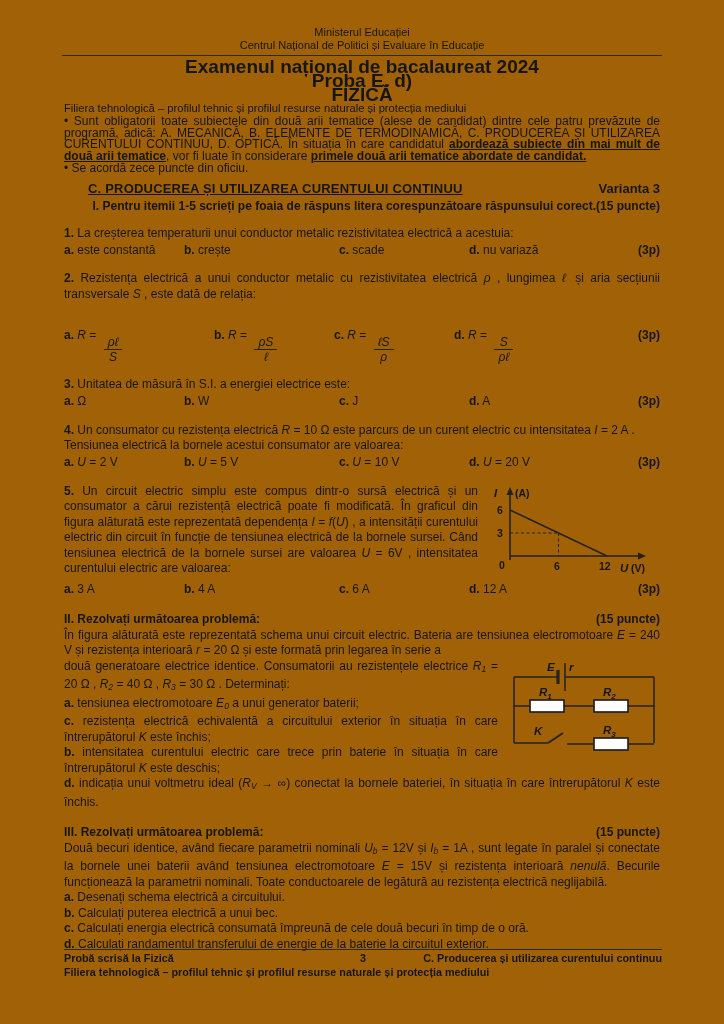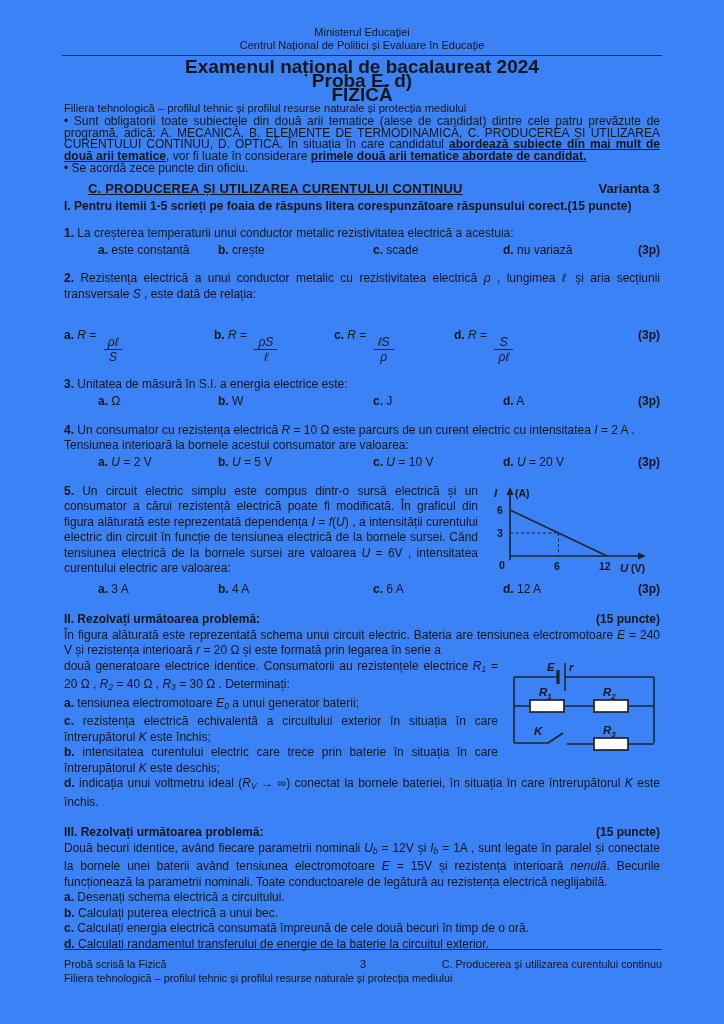--- a/index.html
+++ b/index.html
@@ -1,50 +1,50 @@
 <!DOCTYPE html>
 <html><head>
 <meta charset="utf-8">
 <style>
   html,body{margin:0;padding:0;background:#ffffff;}
-  .page{position:relative;width:724px;height:1024px;background:#3b82f6;box-sizing:border-box;
+  .page{position:relative;width:724px;height:1024px;background:#a16207;box-sizing:border-box;
         padding:26px 64px 0 64px;font-family:"Liberation Sans","DejaVu Sans",sans-serif;
         color:#161616;overflow:hidden;}
   p{margin:0;}
   .c{text-align:center;}
   .small{font-size:11px;line-height:13px;}
   .hdr-b{font-size:19px;font-weight:700;line-height:15px;}
   .rule{border:none;border-top:1.6px solid #2a2a2a;margin:3px -2px 3px -2px;}
   .intro{font-size:12px;line-height:11.7px;margin-top:1px;}
   .just{text-align:justify;}
   .section-head{display:flex;justify-content:space-between;align-items:baseline;margin-top:6px;font-size:13px;}
   .section-title{font-weight:700;text-decoration:underline;margin-left:24px;letter-spacing:.2px;}
   .b{font-weight:700;}
-  .instr-row{display:flex;justify-content:flex-start;font-weight:700;font-size:12px;margin-top:3px;}
+  .instr-row{display:flex;justify-content:flex-end;font-weight:700;font-size:12px;margin-top:3px;}
   .q{margin-top:13px;font-size:12px;line-height:15.5px;}
   .opts{display:flex;align-items:flex-start;margin-top:1.5px;}
-  .o1{width:120px;margin-left:34px;}.o2{width:155px;}.o3{width:130px;}.o4{flex:1;}
+  .o1{width:120px;}.o2{width:155px;}.o3{width:130px;}.o4{flex:1;}
   .q2o1{width:150px;}.q2o2{width:120px;}.q2o3{width:120px;}
   .pts{font-weight:700;margin-left:auto;}
   .q2opts{align-items:center;margin-top:5px;}
   .frac{display:inline-block;vertical-align:middle;text-align:center;font-style:italic;margin-left:4px;margin-top:28px;}
   .fnum{display:block;border-bottom:1.3px solid #222;padding:0 4px;line-height:14px;}
   .fden{display:block;padding:0 4px;line-height:14px;}
   .fright{float:right;}
   .graph{margin:0 0 2px 8px;}
   .circuit{margin:2px 0 2px 10px;}
   .clearB{clear:both;}
   .part{margin-top:15px;font-size:12px;line-height:15.5px;}
   .part-title{display:flex;justify-content:space-between;font-weight:700;}
   .sg-b{font-weight:700;}
   .sg-i{font-style:italic;}
   .sg-bu{font-weight:700;text-decoration:underline;}
   .sg-sub{font-style:italic;font-size:8.5px;vertical-align:-2px;}
   .footer{position:absolute;left:64px;right:62px;top:949px;border-top:1.5px solid #2a2a2a;
-          padding-top:8px;font-size:10.8px;line-height:13.5px;}
+          padding-top:2px;font-size:10.8px;line-height:13.5px;font-weight:bold;}
   .frow{display:flex;}
   .fl{flex:1;}
   .fp{flex:0 0 auto;}
   .fr{flex:1;text-align:right;}
   svg text{font-family:"Liberation Sans","DejaVu Sans",sans-serif;fill:#161616;}
   .svg-var{font-style:italic;font-weight:700;font-size:11.5px;}
   .svg-lab{font-weight:700;font-size:10.5px;}
 </style>
 </head>
 <body>
@@ -91,33 +91,33 @@
     <div class="opts q2opts">
       <span class="q2o1"><b>a.</b> <span class="sg-i">R</span><span> = </span><span class="frac"><span class="fnum">ρℓ</span><span class="fden">S</span></span></span>
       <span class="q2o2"><b>b.</b> <span class="sg-i">R</span><span> = </span><span class="frac"><span class="fnum">ρS</span><span class="fden">ℓ</span></span></span>
       <span class="q2o3"><b>c.</b> <span class="sg-i">R</span><span> = </span><span class="frac"><span class="fnum">ℓS</span><span class="fden">ρ</span></span></span>
       <span class="o4"><b>d.</b> <span class="sg-i">R</span><span> = </span><span class="frac"><span class="fnum">S</span><span class="fden">ρℓ</span></span></span>
       <span class="pts">(3p)</span>
     </div>
   </div>
 
   <div class="q">
-    <p><span class="sg-b">3.</span><span> Unitatea de măsură în S.I. a energia electrice este:</span></p>
+    <p><span class="sg-b">3.</span><span> Unitatea de măsură în S.I. a energiei electrice este:</span></p>
     <div class="opts">
       <span class="o1"><b>a.</b><span><span> Ω</span></span></span>
       <span class="o2"><b>b.</b><span><span> W</span></span></span>
       <span class="o3"><b>c.</b><span><span> J</span></span></span>
       <span class="o4"><b>d.</b><span><span> A</span></span></span>
       <span class="pts">(3p)</span>
     </div>
   </div>
 
   <div class="q">
     <p><span class="sg-b">4.</span><span> Un consumator cu rezistența electrică </span><span class="sg-i">R</span><span> = 10 Ω  este parcurs de un curent electric cu intensitatea </span><span class="sg-i">I</span><span> = 2 A .</span></p>
-    <p>Tensiunea interioară la bornele acestui consumator are valoarea:</p>
+    <p>Tensiunea electrică la bornele acestui consumator are valoarea:</p>
     <div class="opts">
       <span class="o1"><b>a.</b><span><span> </span><span class="sg-i">U</span><span> = 2 V</span></span></span>
       <span class="o2"><b>b.</b><span><span> </span><span class="sg-i">U</span><span> = 5 V</span></span></span>
       <span class="o3"><b>c.</b><span><span> </span><span class="sg-i">U</span><span> = 10 V</span></span></span>
       <span class="o4"><b>d.</b><span><span> </span><span class="sg-i">U</span><span> = 20 V</span></span></span>
       <span class="pts">(3p)</span>
     </div>
   </div>
 
   <div class="q">

